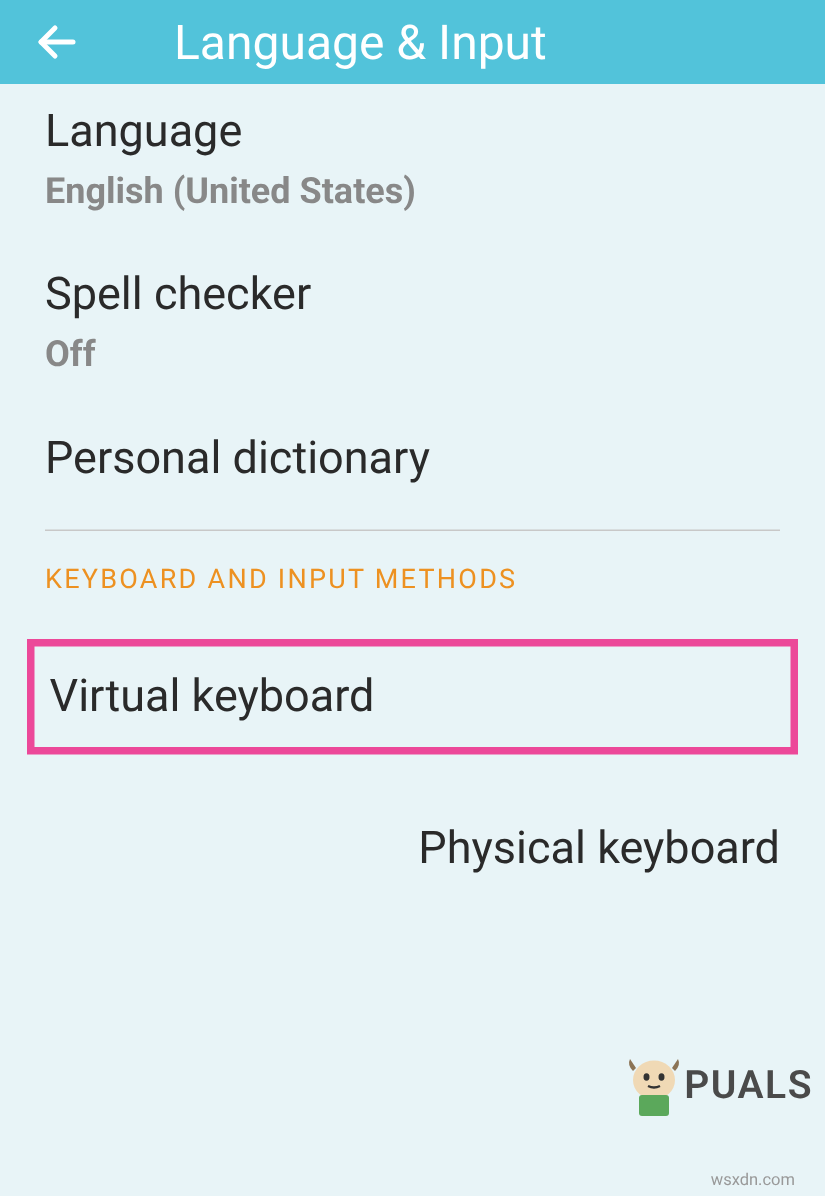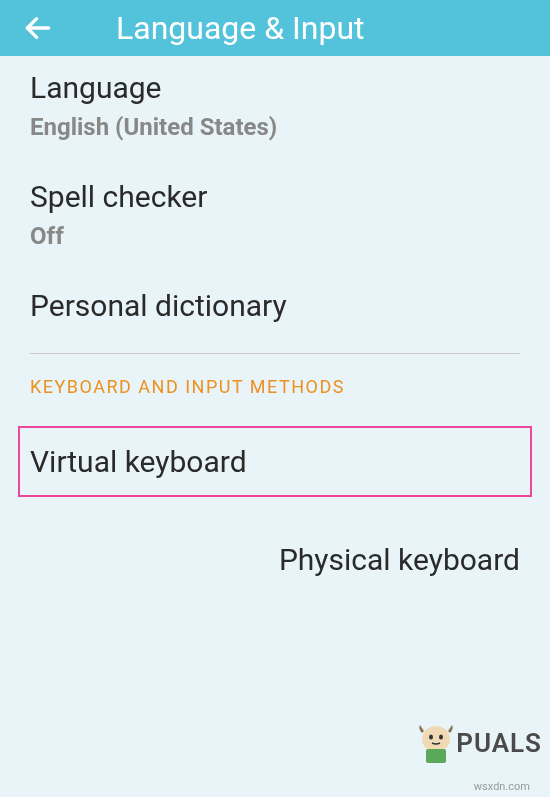--- a/index.html
+++ b/index.html
@@ -36,21 +36,21 @@
       font-weight: 400;
       margin-left: 60px;
     }
     .content {
       padding: 0;
     }
     .setting-item {
       padding: 12px 30px 24px 30px;
     }
     .setting-item.highlighted {
-      border: 2px solid #ec4899;
+      border: 5px solid #ec4899;
       margin: 5px 18px;
       padding: 14px 10px;
     }
     .setting-title {
       font-size: 30px;
       color: #2a2a2a;
       font-weight: 400;
       line-height: 1.3;
     }
     .setting-subtitle {
@@ -66,21 +66,21 @@
       letter-spacing: 1.5px;
       padding: 18px 30px 24px 30px;
     }
     .divider {
       height: 1px;
       background: #c8c8c8;
       margin: 4px 30px;
     }
     .watermark {
       position: absolute;
-      bottom: 30px;
+      bottom: 49px;
       right: 8px;
       display: flex;
       align-items: center;
     }
     .watermark-logo {
       width: 48px;
       height: 48px;
       position: relative;
     }
     .watermark-text {

